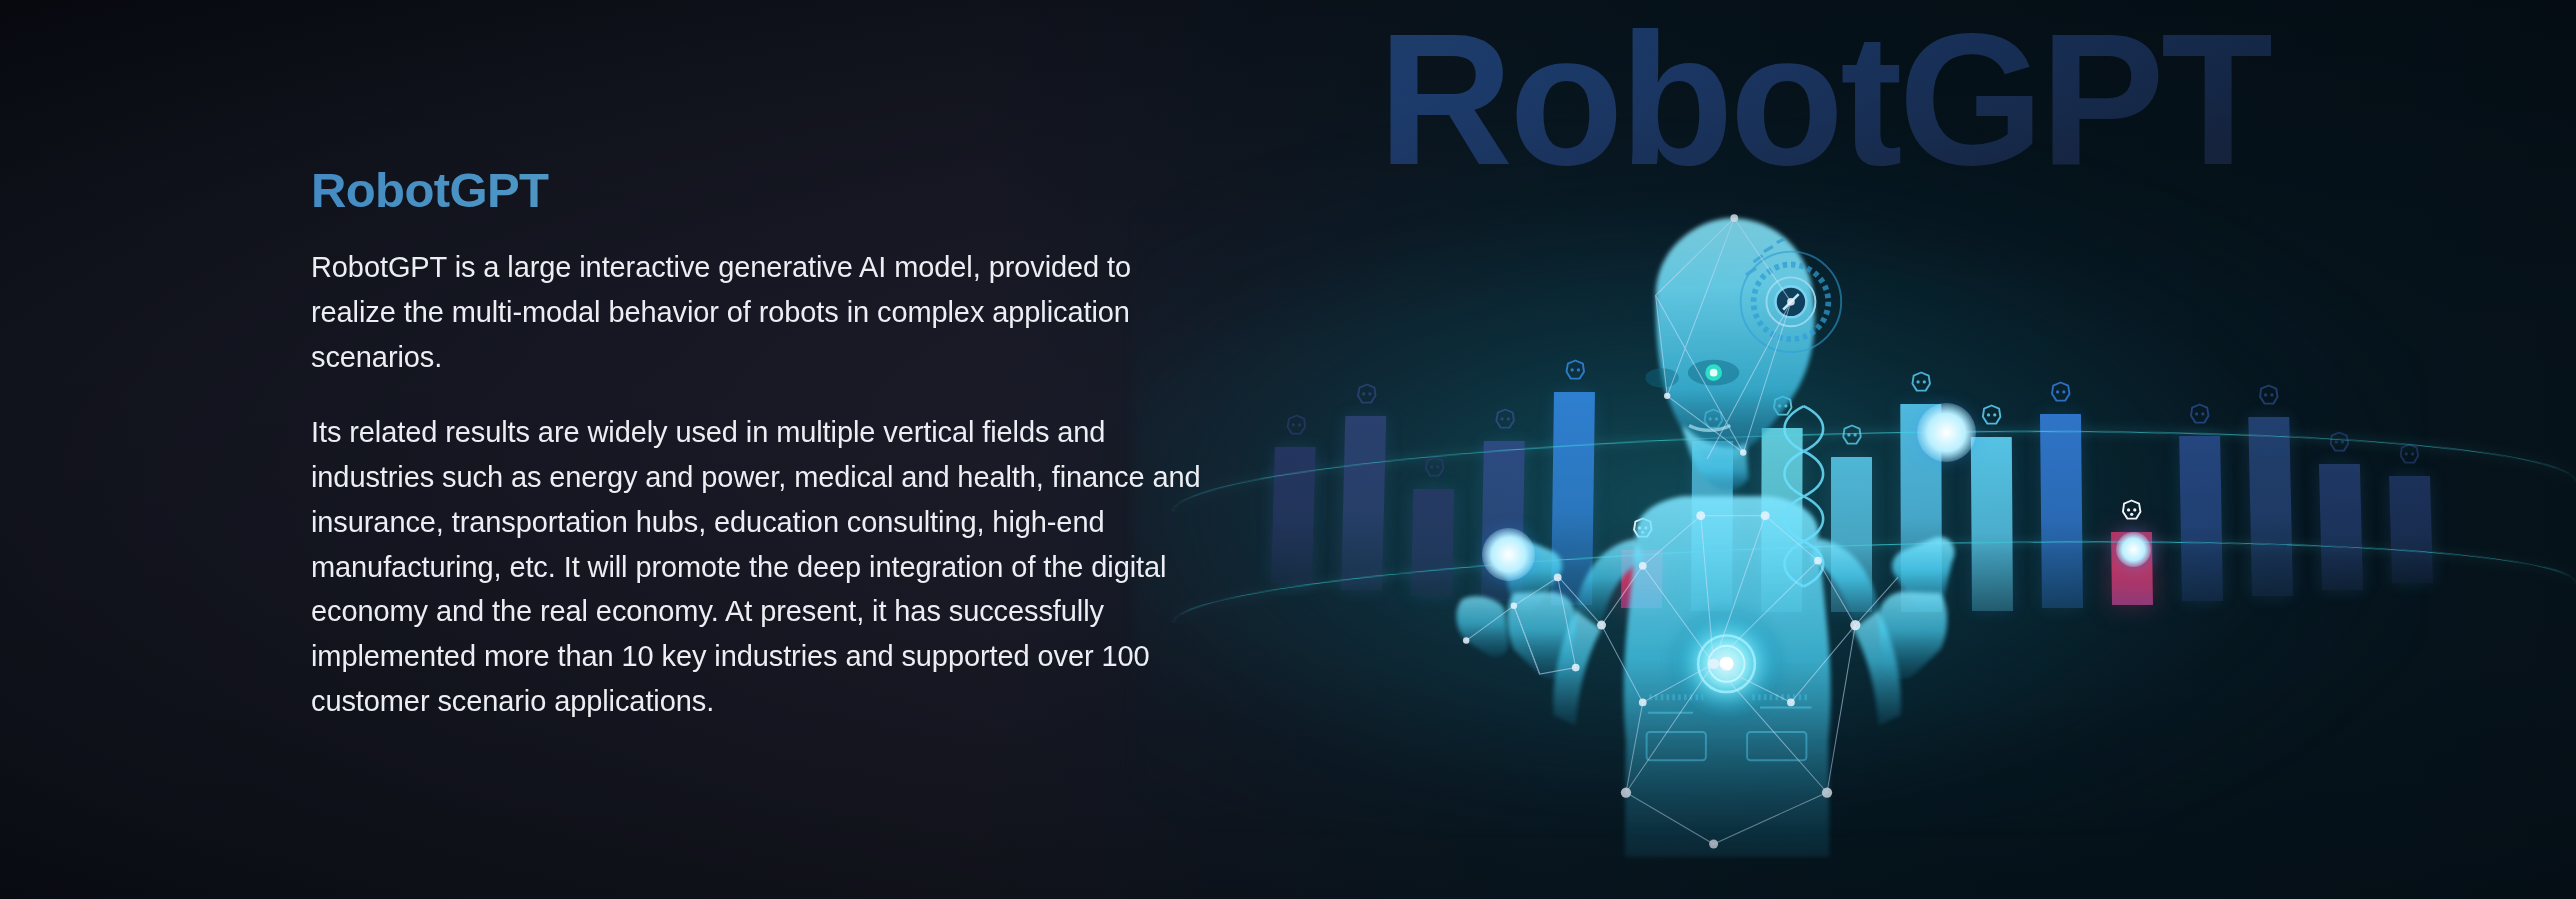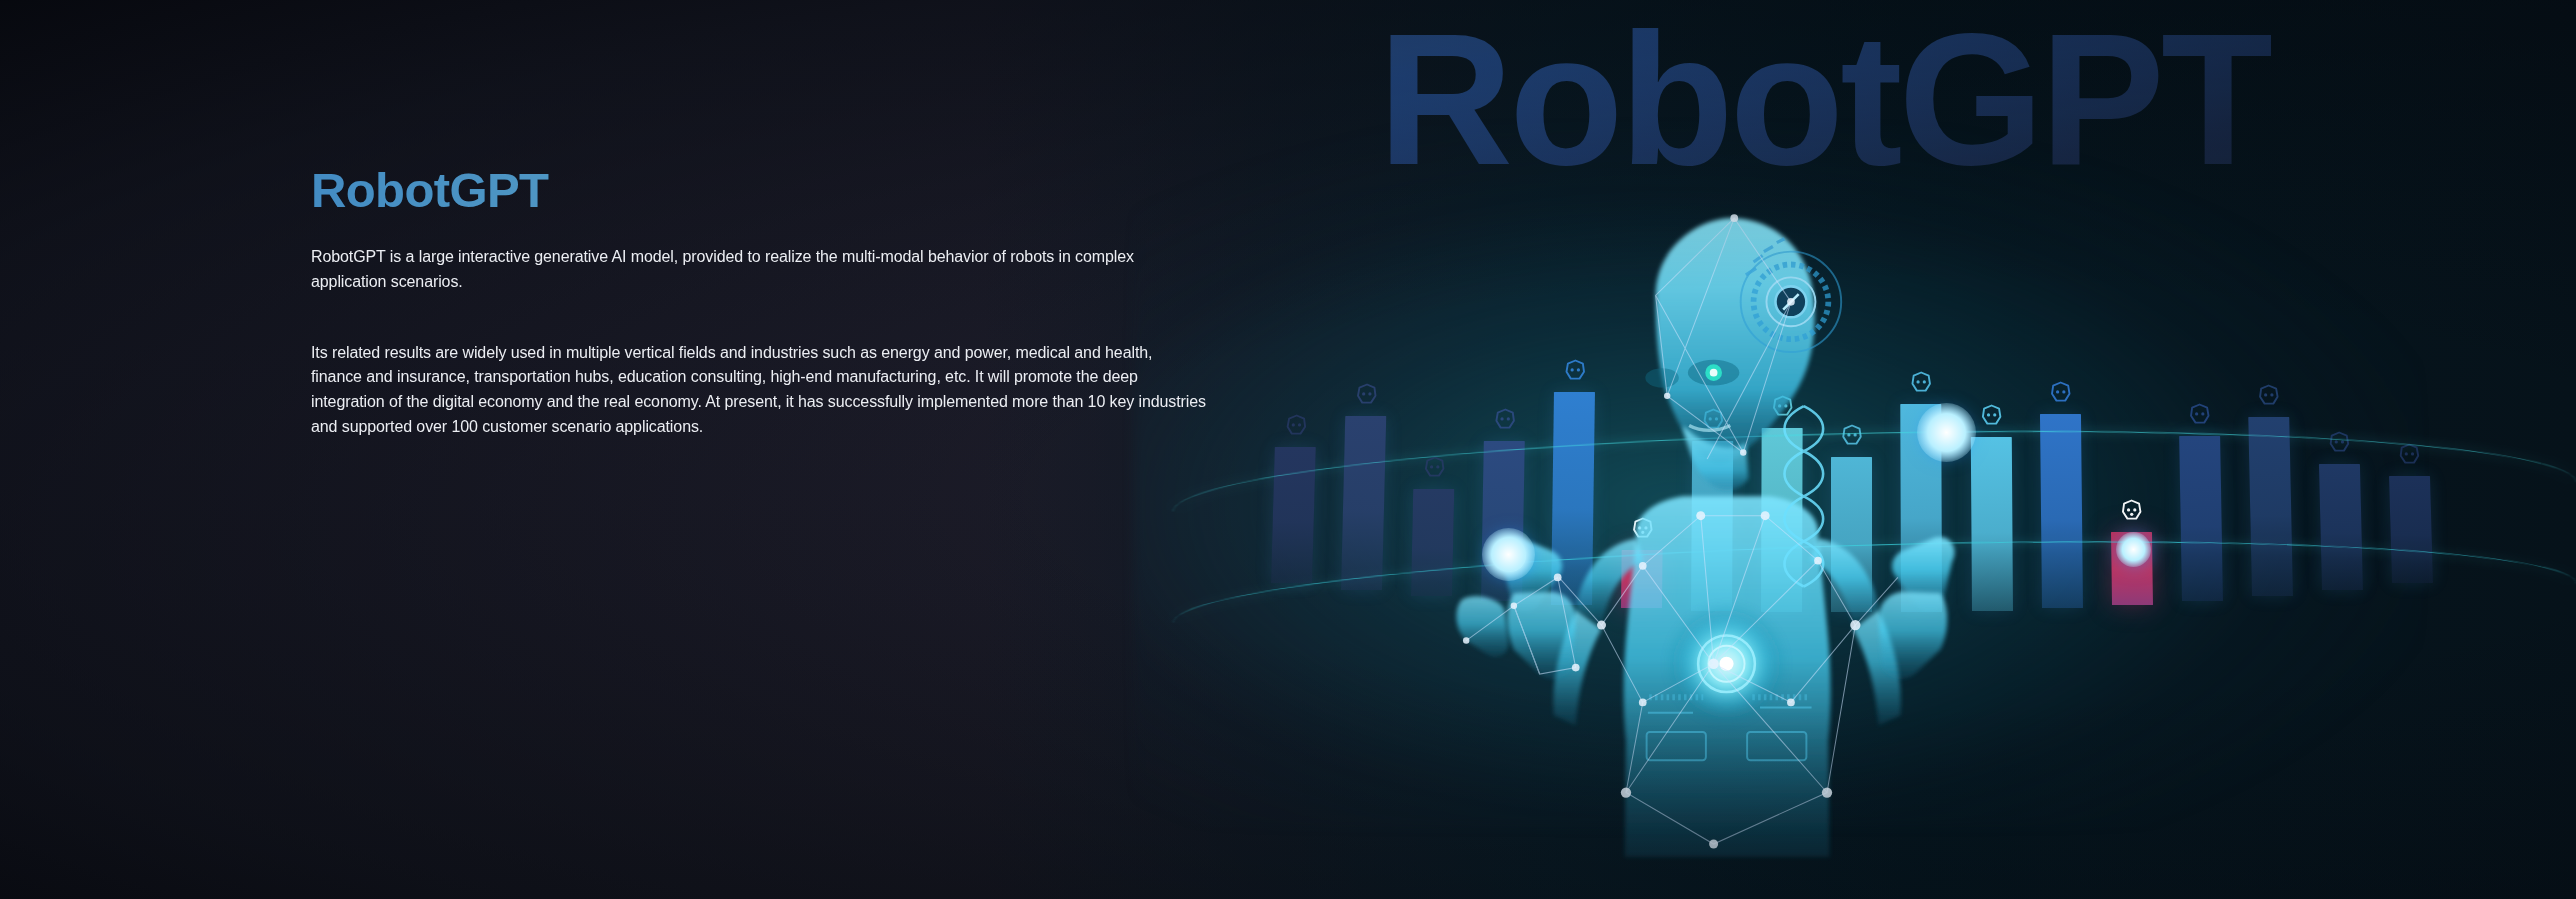--- a/index.html
+++ b/index.html
@@ -148,27 +148,27 @@
   .tagline{
     margin:26px 0 0 0;
     font-size:32px;
     font-weight:400;
     color:#f3f4f8;
     line-height:1.18;
     letter-spacing:-0.1px;
   }
   .para{
     margin:28px 0 0 0;
-    font-size:16px;
+    font-size:29px;
     line-height:1.55;
     color:#eceef3;
     max-width:895px;
     letter-spacing:-0.1px;
   }
-  .para.second{margin-top:46px;}
+  .para.second{margin-top:30px;}
 </style>
 </head>
 <body>
 
 <div class="stage">
 
   <div class="bg-base"></div>
   <div class="bg-right-fade"></div>
   <div class="bg-teal-glow"></div>
 

